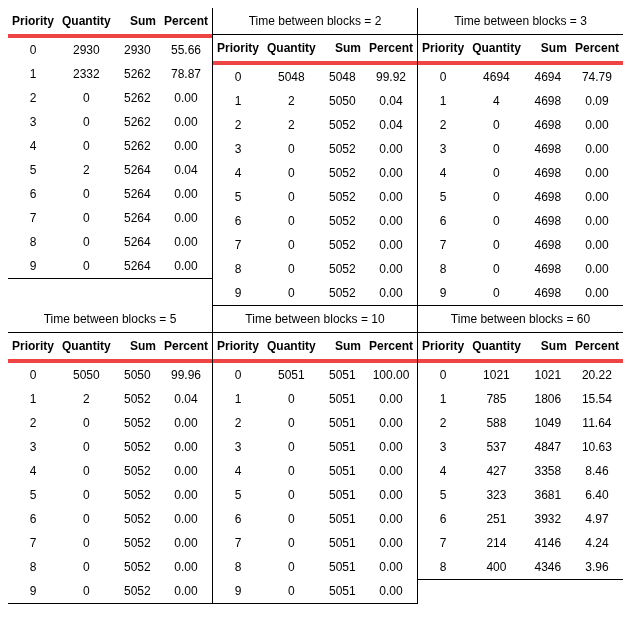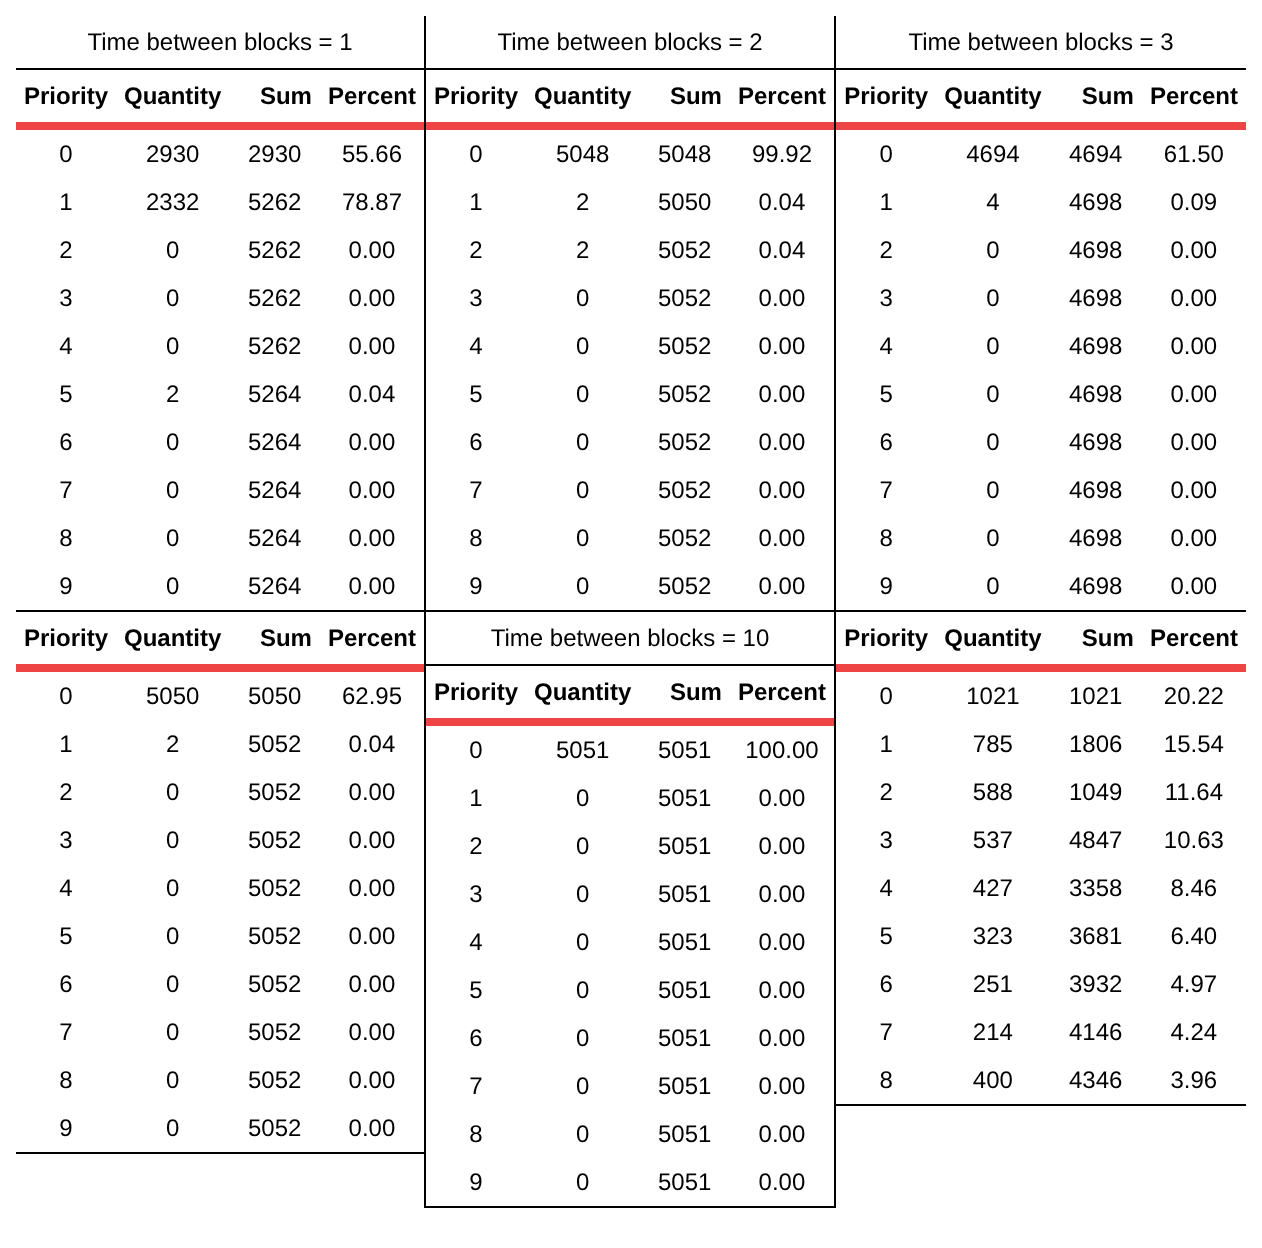--- a/index.html
+++ b/index.html
@@ -53,21 +53,20 @@
     .c-pri { width: 48px; }
     .c-qty { width: 54px; }
     .c-sum { width: 46px; }
     .c-pct { width: 52px; }
   </style>
 </head>
 <body>
 
 <div class="grid3" id="grid">
     <div class="cellblock col1">
-      <div class="title">Time between blocks = 1</div>
       <table>
         <thead>
           <tr>
             <th class="c-pri">Priority</th>
             <th class="c-qty">Quantity</th>
             <th class="c-sum">Sum</th>
             <th class="c-pct">Percent</th>
           </tr>
         </thead>
         <tbody>
@@ -218,21 +217,21 @@
             <th class="c-qty">Quantity</th>
             <th class="c-sum">Sum</th>
             <th class="c-pct">Percent</th>
           </tr>
         </thead>
         <tbody>
           <tr>
             <td class="c-pri">0</td>
             <td class="c-qty">4694</td>
             <td class="c-sum">4694</td>
-            <td class="c-pct">61.50</td>
+            <td class="c-pct">74.79</td>
           </tr>
           <tr>
             <td class="c-pri">1</td>
             <td class="c-qty">4</td>
             <td class="c-sum">4698</td>
             <td class="c-pct">0.09</td>
           </tr>
           <tr>
             <td class="c-pri">2</td>
             <td class="c-qty">0</td>
@@ -278,35 +277,36 @@
           <tr>
             <td class="c-pri">9</td>
             <td class="c-qty">0</td>
             <td class="c-sum">4698</td>
             <td class="c-pct">0.00</td>
           </tr>
         </tbody>
       </table>
     </div>
     <div class="cellblock col1">
+      <div class="title">Time between blocks = 5</div>
       <table>
         <thead>
           <tr>
             <th class="c-pri">Priority</th>
             <th class="c-qty">Quantity</th>
             <th class="c-sum">Sum</th>
             <th class="c-pct">Percent</th>
           </tr>
         </thead>
         <tbody>
           <tr>
             <td class="c-pri">0</td>
             <td class="c-qty">5050</td>
             <td class="c-sum">5050</td>
-            <td class="c-pct">62.95</td>
+            <td class="c-pct">99.96</td>
           </tr>
           <tr>
             <td class="c-pri">1</td>
             <td class="c-qty">2</td>
             <td class="c-sum">5052</td>
             <td class="c-pct">0.04</td>
           </tr>
           <tr>
             <td class="c-pri">2</td>
             <td class="c-qty">0</td>
@@ -427,20 +427,21 @@
           <tr>
             <td class="c-pri">9</td>
             <td class="c-qty">0</td>
             <td class="c-sum">5051</td>
             <td class="c-pct">0.00</td>
           </tr>
         </tbody>
       </table>
     </div>
     <div class="cellblock col3">
+      <div class="title">Time between blocks = 60</div>
       <table>
         <thead>
           <tr>
             <th class="c-pri">Priority</th>
             <th class="c-qty">Quantity</th>
             <th class="c-sum">Sum</th>
             <th class="c-pct">Percent</th>
           </tr>
         </thead>
         <tbody>

